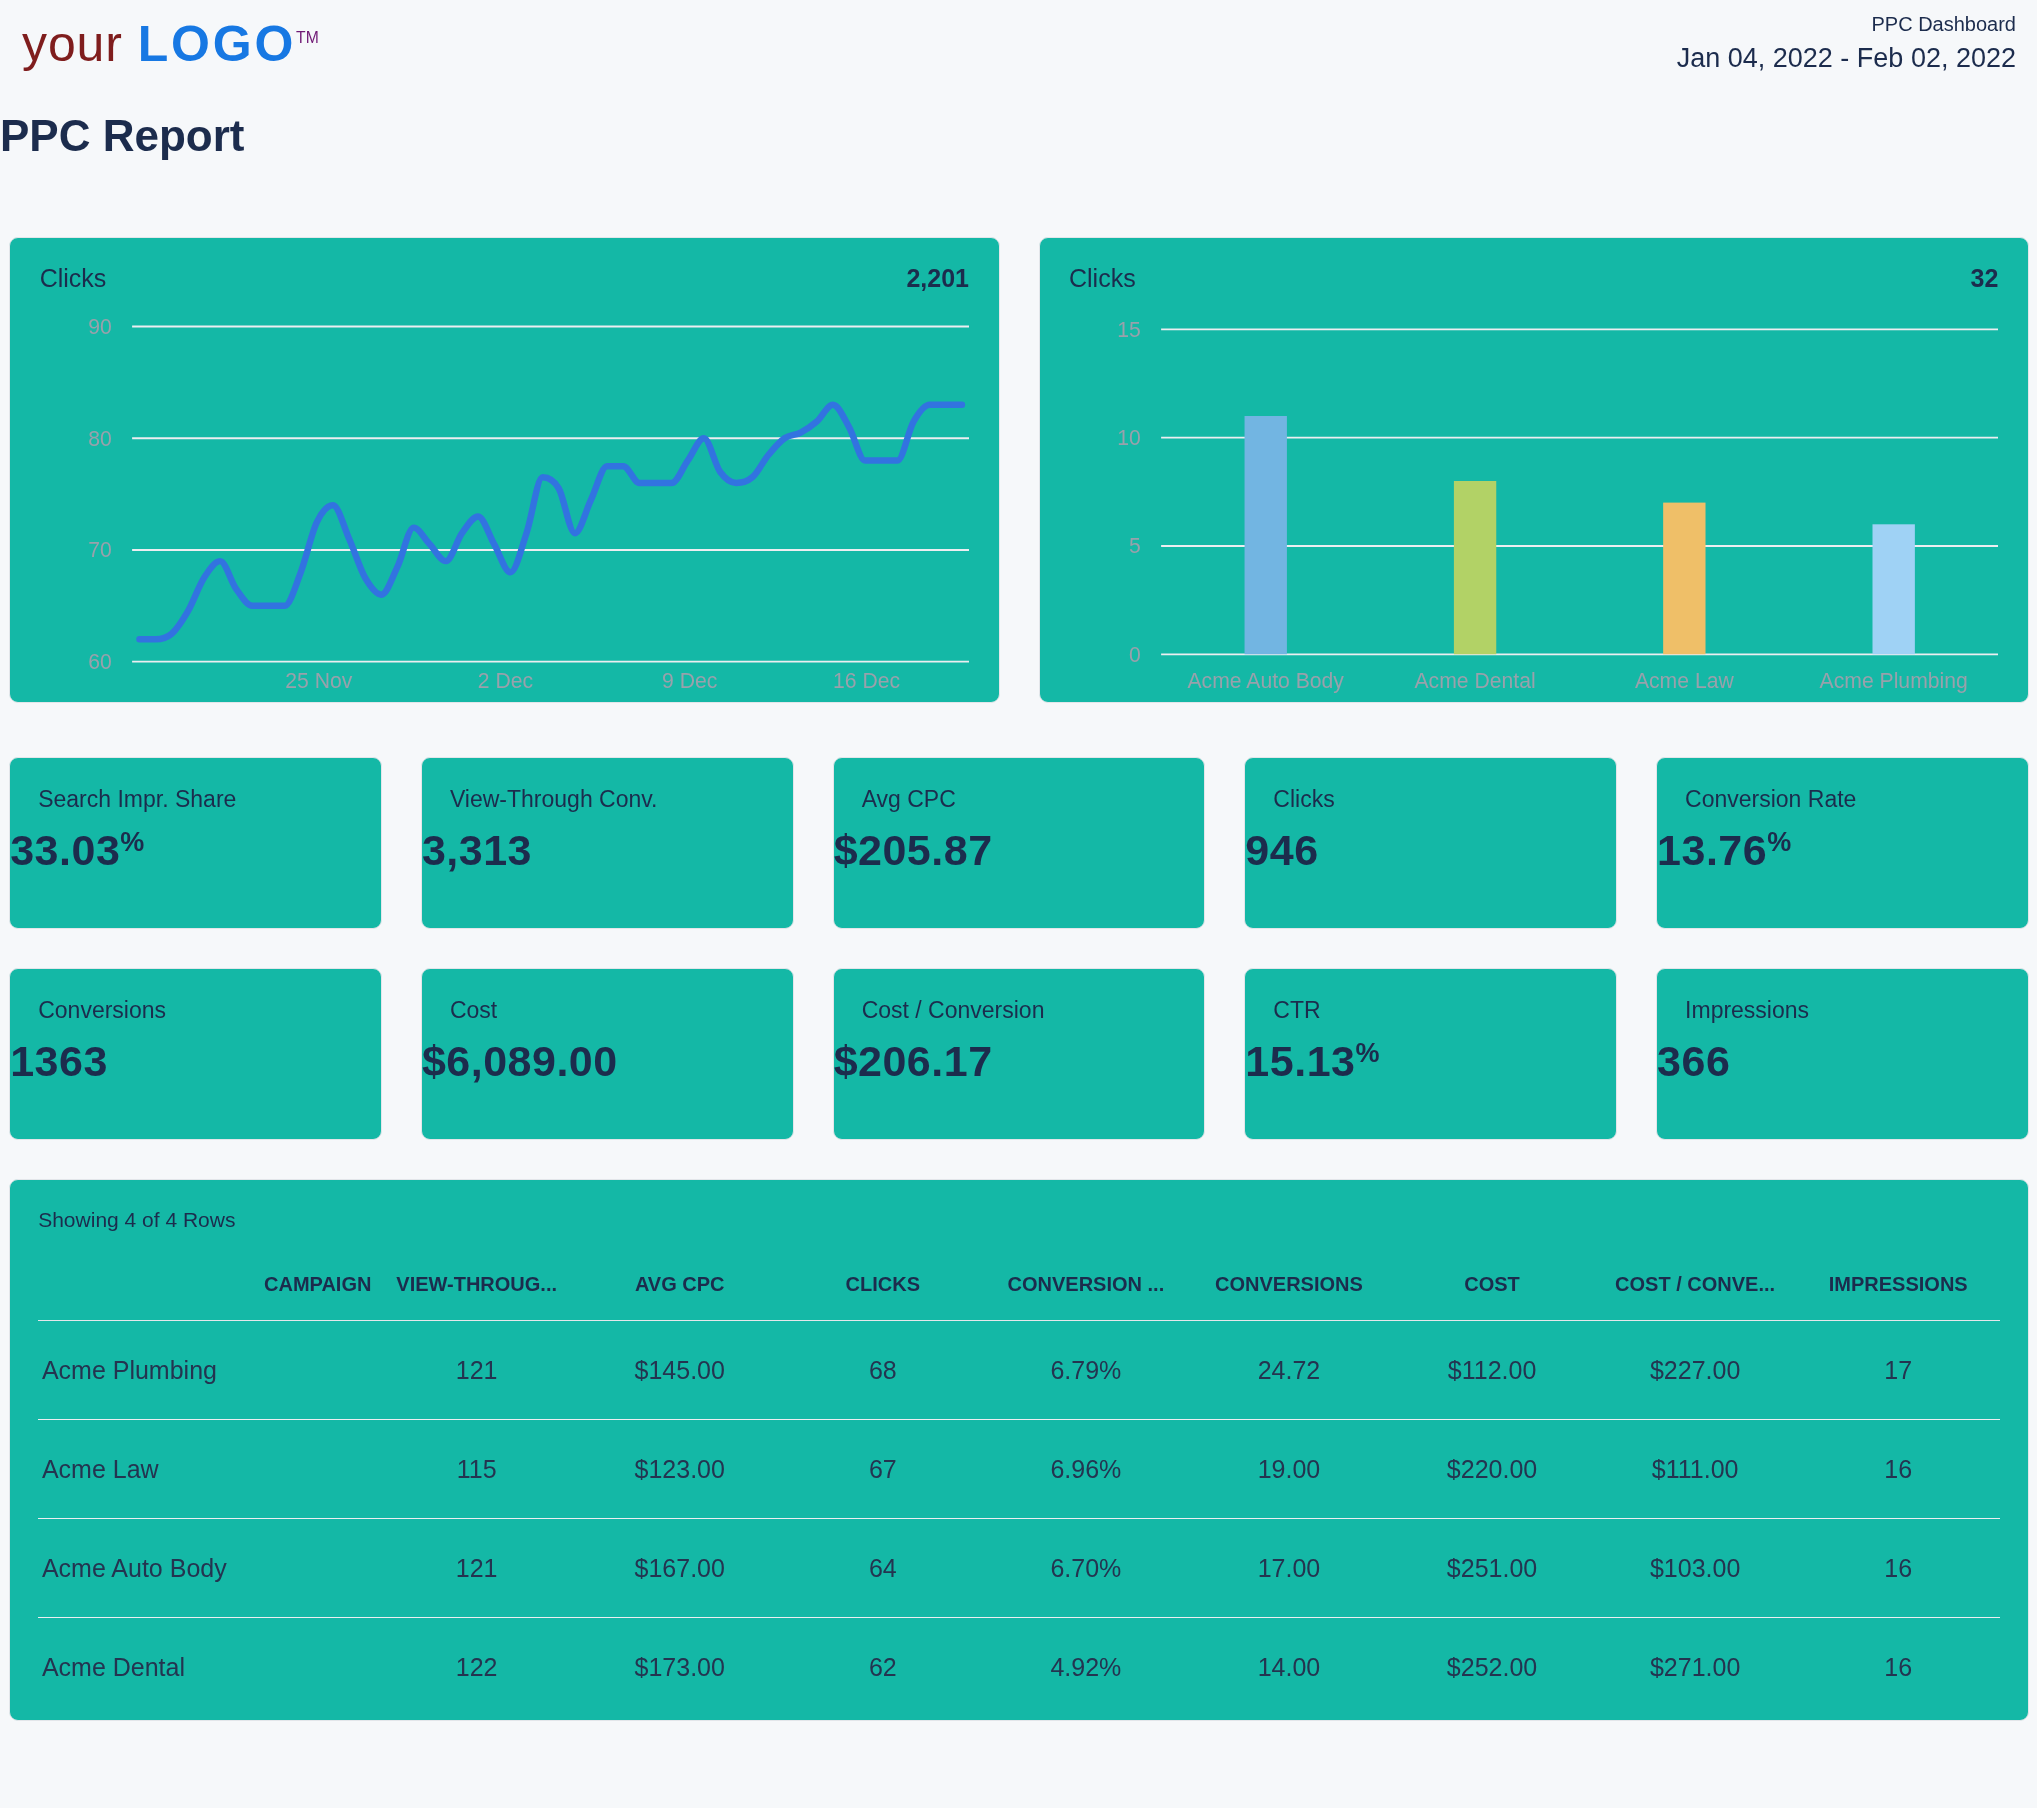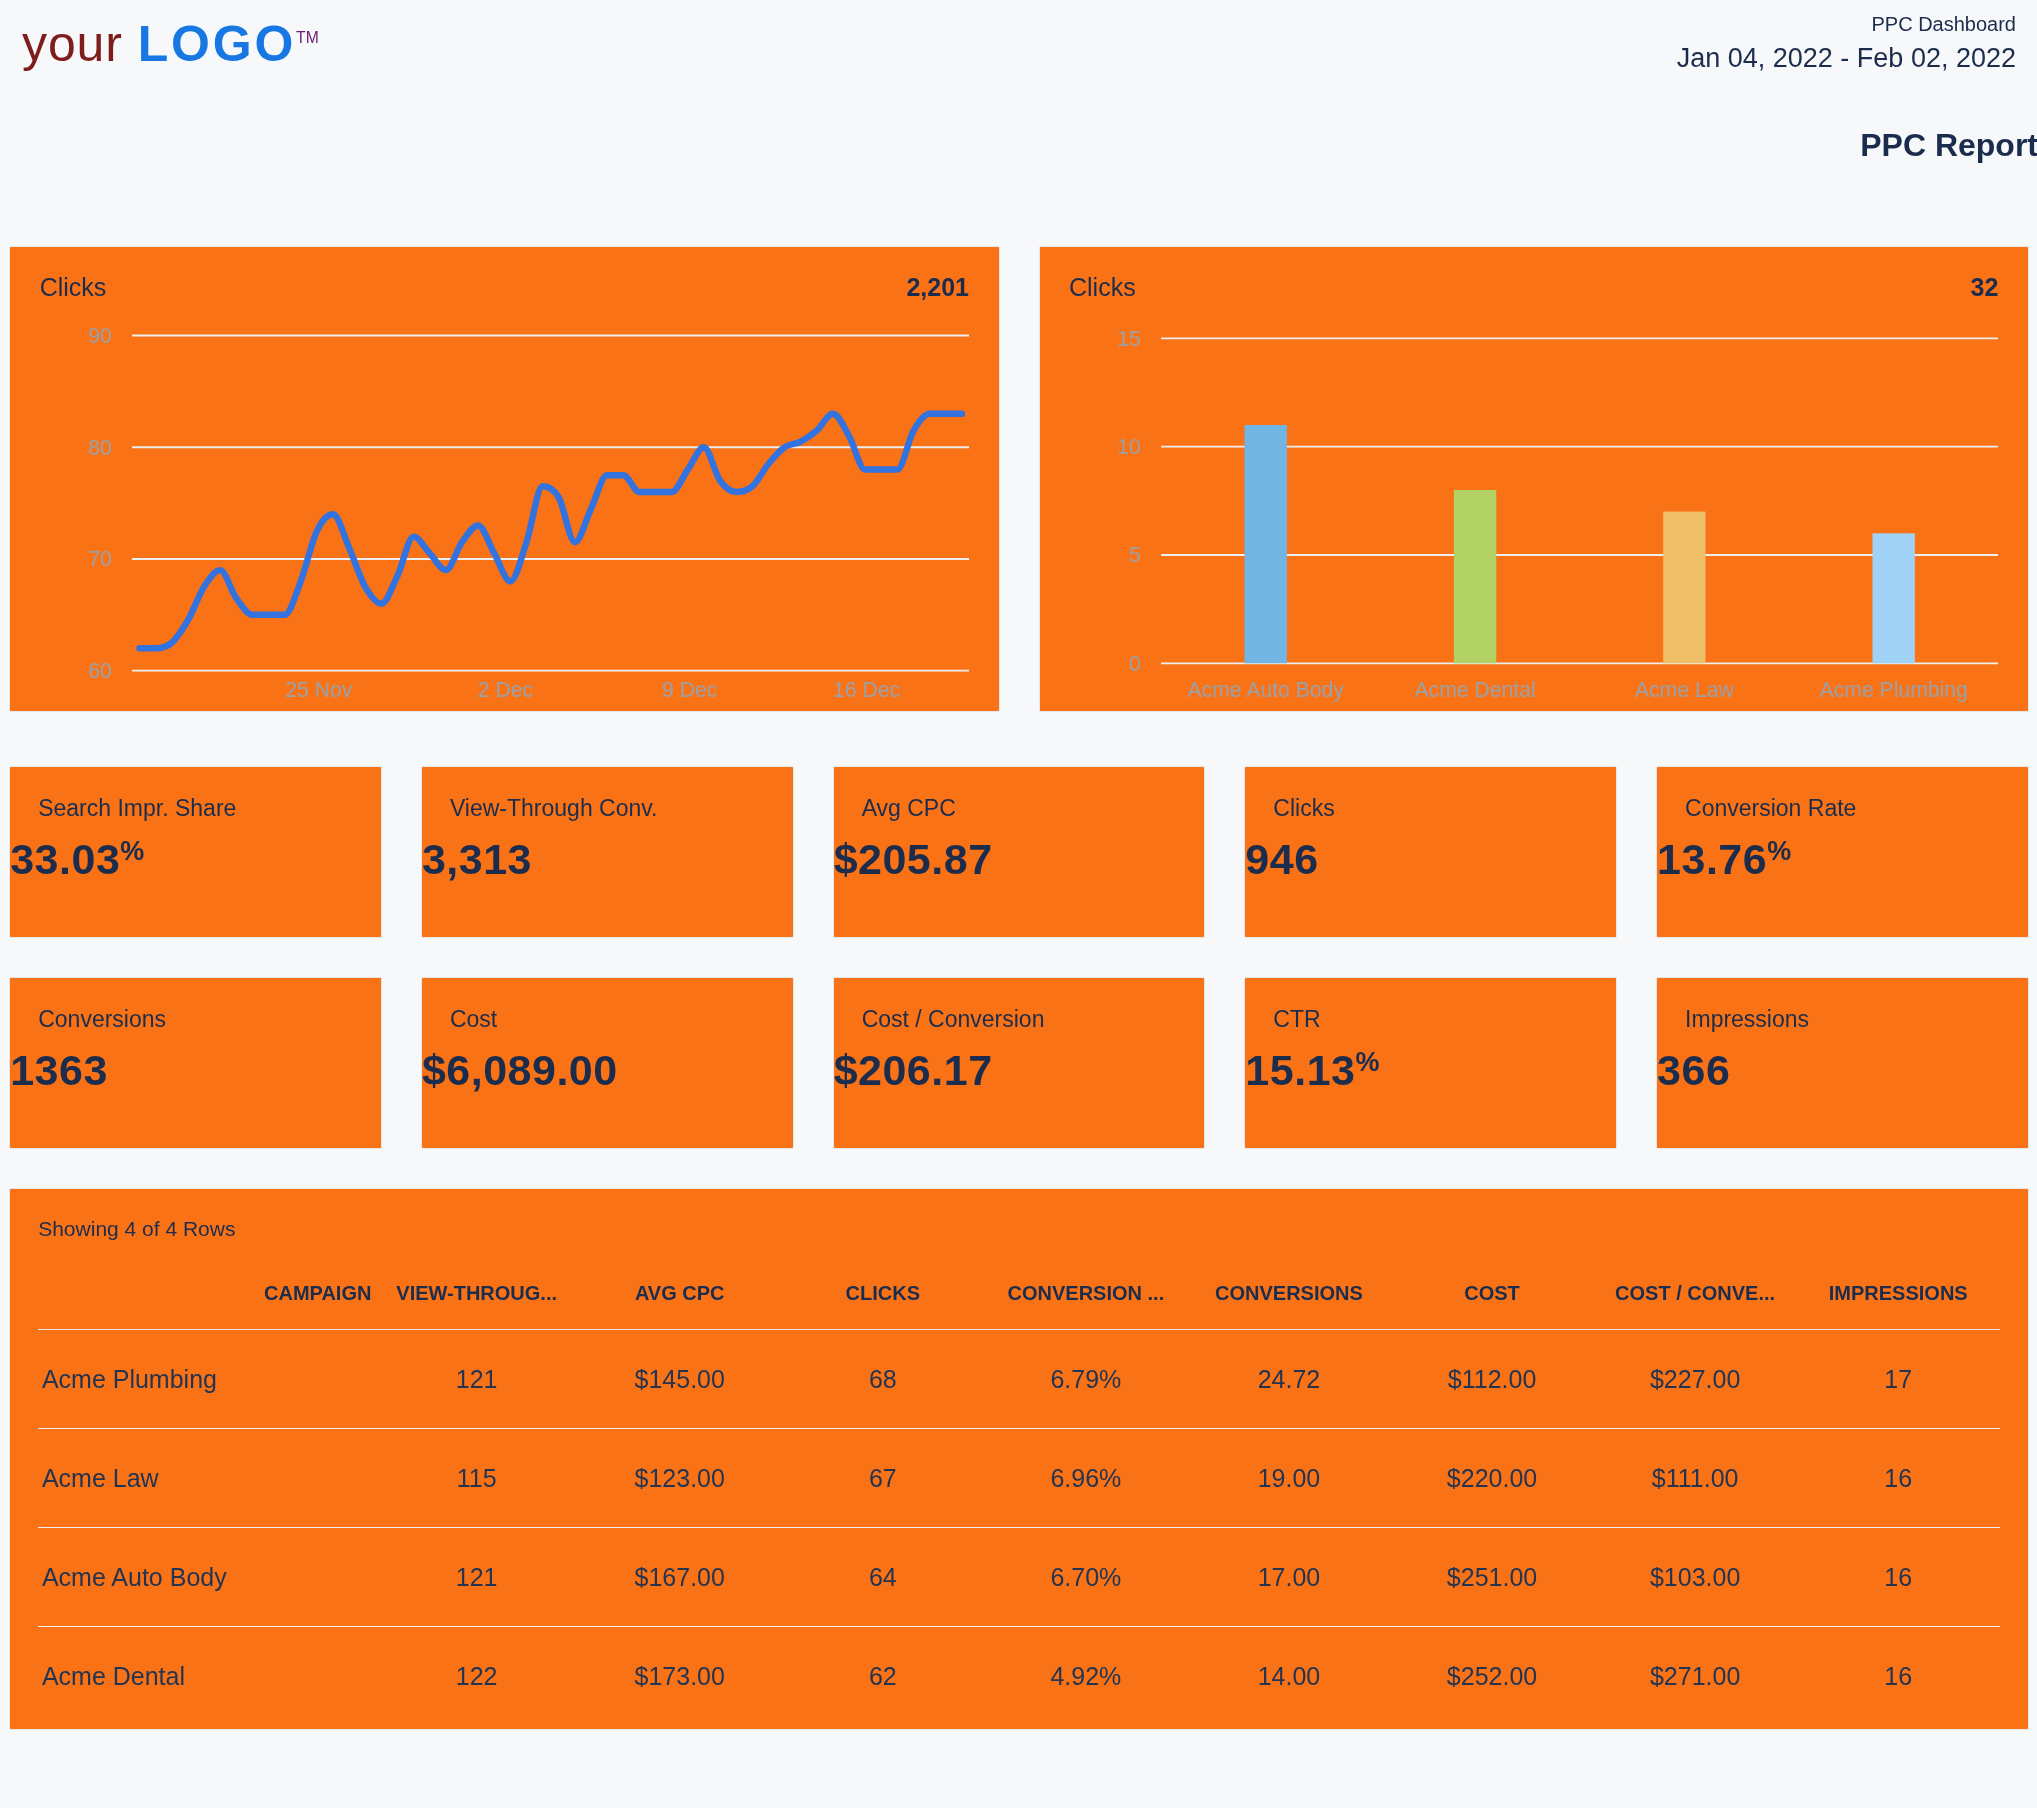--- a/index.html
+++ b/index.html
@@ -11,23 +11,23 @@
   }
   .header{display:flex;justify-content:space-between;align-items:flex-start;
     padding:9.2px 22px 0 22px;height:92px;}
   .logo{font-size:50px;line-height:57px;letter-spacing:0.9px;}
   .logo .your{color:#7f1d1d;font-weight:400;text-align:right;}
   .logo .mark{color:#1778e3;font-weight:800;letter-spacing:2.8px;}
   .logo sup{font-size:15.7px;color:#701a75;font-weight:400;letter-spacing:0;}
   .hdr-right{text-align:right;padding-top:3.7px;}
   .hdr-title{font-size:20px;font-weight:400;}
   .hdr-date{font-size:27px;margin-top:7.4px;}
-  h1.page-title{margin:20px 0 0;text-align:right;font-size:32px;line-height:48px;font-weight:700;}
-
-  .card{background:#f97316;border:0.9px solid #e3e6ea;border-radius:2px;box-sizing:border-box;}
+  h1.page-title{margin:11px 0 0;text-align:left;font-size:44px;line-height:48px;font-weight:700;}
+
+  .card{background:#14b8a6;border:0.9px solid #e3e6ea;border-radius:9px;box-sizing:border-box;}
 
   .charts-row{display:grid;grid-template-columns:1fr 1fr;gap:39px;margin:77px 9.2px 0;}
   .chart-card{height:466px;padding:26px 29.5px 9.2px;}
   .chart-head{display:flex;justify-content:space-between;align-items:baseline;}
   .chart-title{font-size:25px;}
   .chart-total{font-size:25px;font-weight:700;}
   .plot{width:100%;height:397px;margin-top:3.7px;display:block;}
 
   .kpi-grid{display:grid;grid-template-columns:repeat(5,1fr);gap:39px;margin:54px 9.2px 0;}
   .kpi-grid.second{margin-top:39px;}

